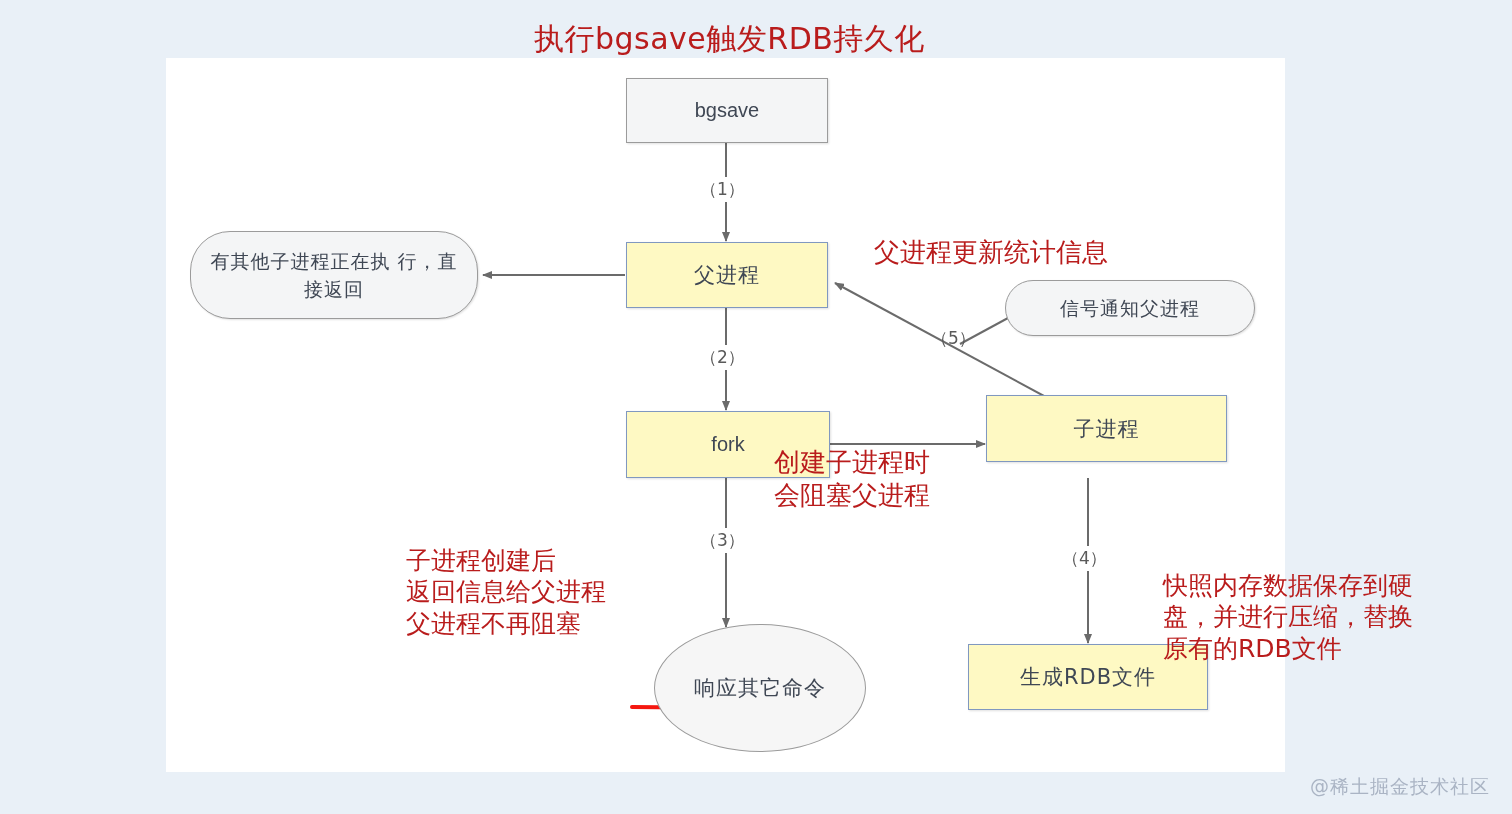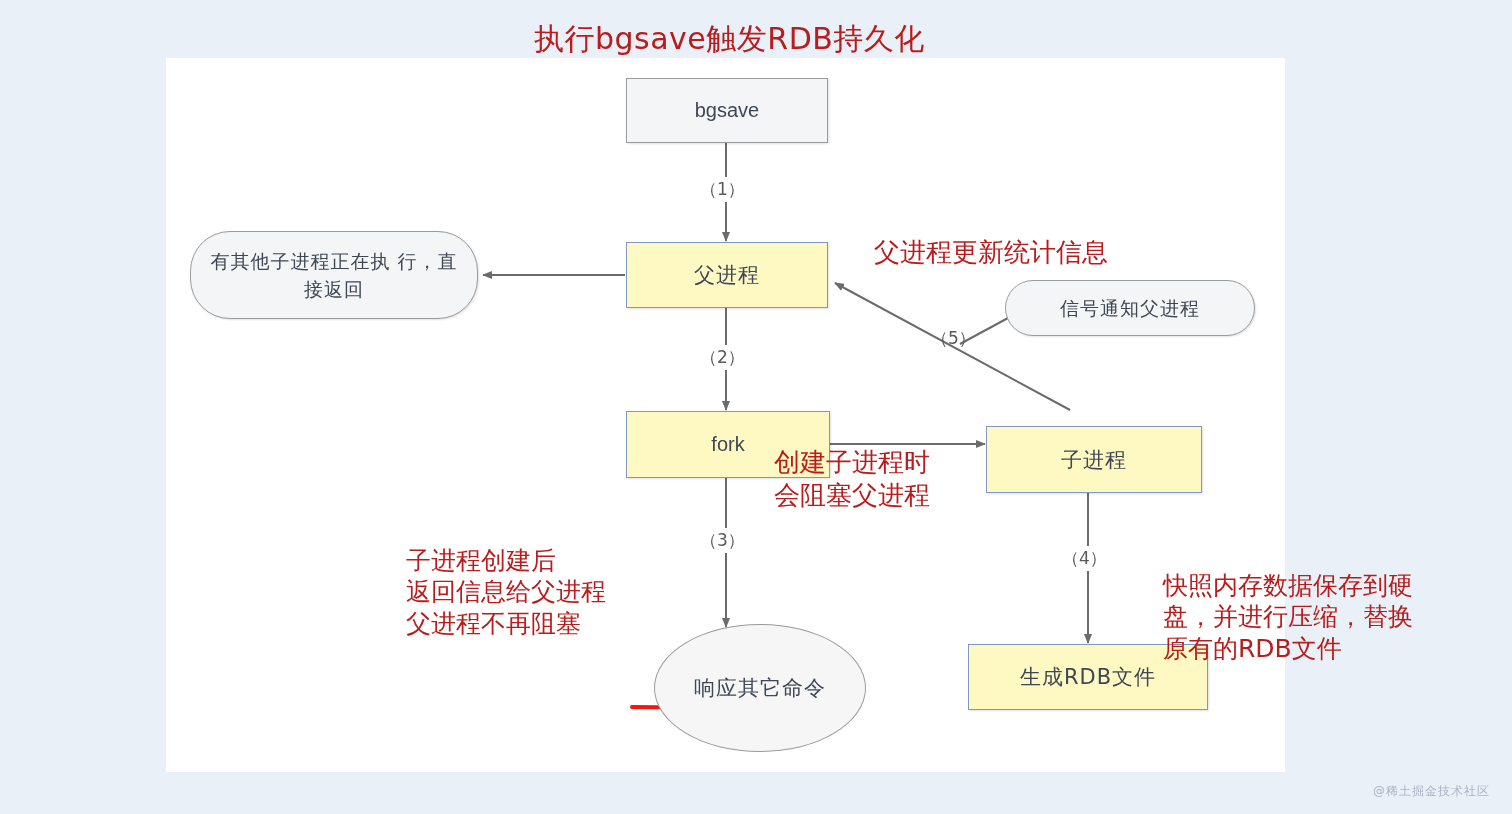--- a/index.html
+++ b/index.html
@@ -113,21 +113,21 @@
   }
   .annot-md { font-size: 26px; }
   .annot-sm { font-size: 25px; }
   
   #watermark {
     position: absolute;
     right: 22px;
     bottom: 14px;
     color: #aab4c4;
     font-family: "DejaVu Sans", "Liberation Sans", sans-serif;
-    font-size: 12px;
+    font-size: 19px;
     letter-spacing: 1px;
   }
 </style>
 </head>
 <body>
 
 <div id="root">
 
   <div class="canvas"></div>
 
@@ -173,21 +173,21 @@
   </div>
 
   <div class="node node-pill" style="left:1005px; top:280px; width:250px; height:56px;">
     <span class="pill-text">信号通知父进程</span>
   </div>
 
   <div class="node node-rect-blue" style="left:626px; top:411px; width:204px; height:67px;">
     <span class="node-label-en">fork</span>
   </div>
 
-  <div class="node node-rect-blue" style="left:986px; top:426px; width:216px; height:67px;">
+  <div class="node node-rect-blue" style="left:986px; top:395px; width:241px; height:67px;">
     <span class="node-label-cn">子进程</span>
   </div>
 
   <div class="node node-ellipse" style="left:654px; top:624px; width:212px; height:128px;">
     <span class="node-label-cn">响应其它命令</span>
   </div>
 
   <div class="node node-rect-blue" style="left:968px; top:644px; width:240px; height:66px;">
     <span class="node-label-cn">生成RDB文件</span>
   </div>

